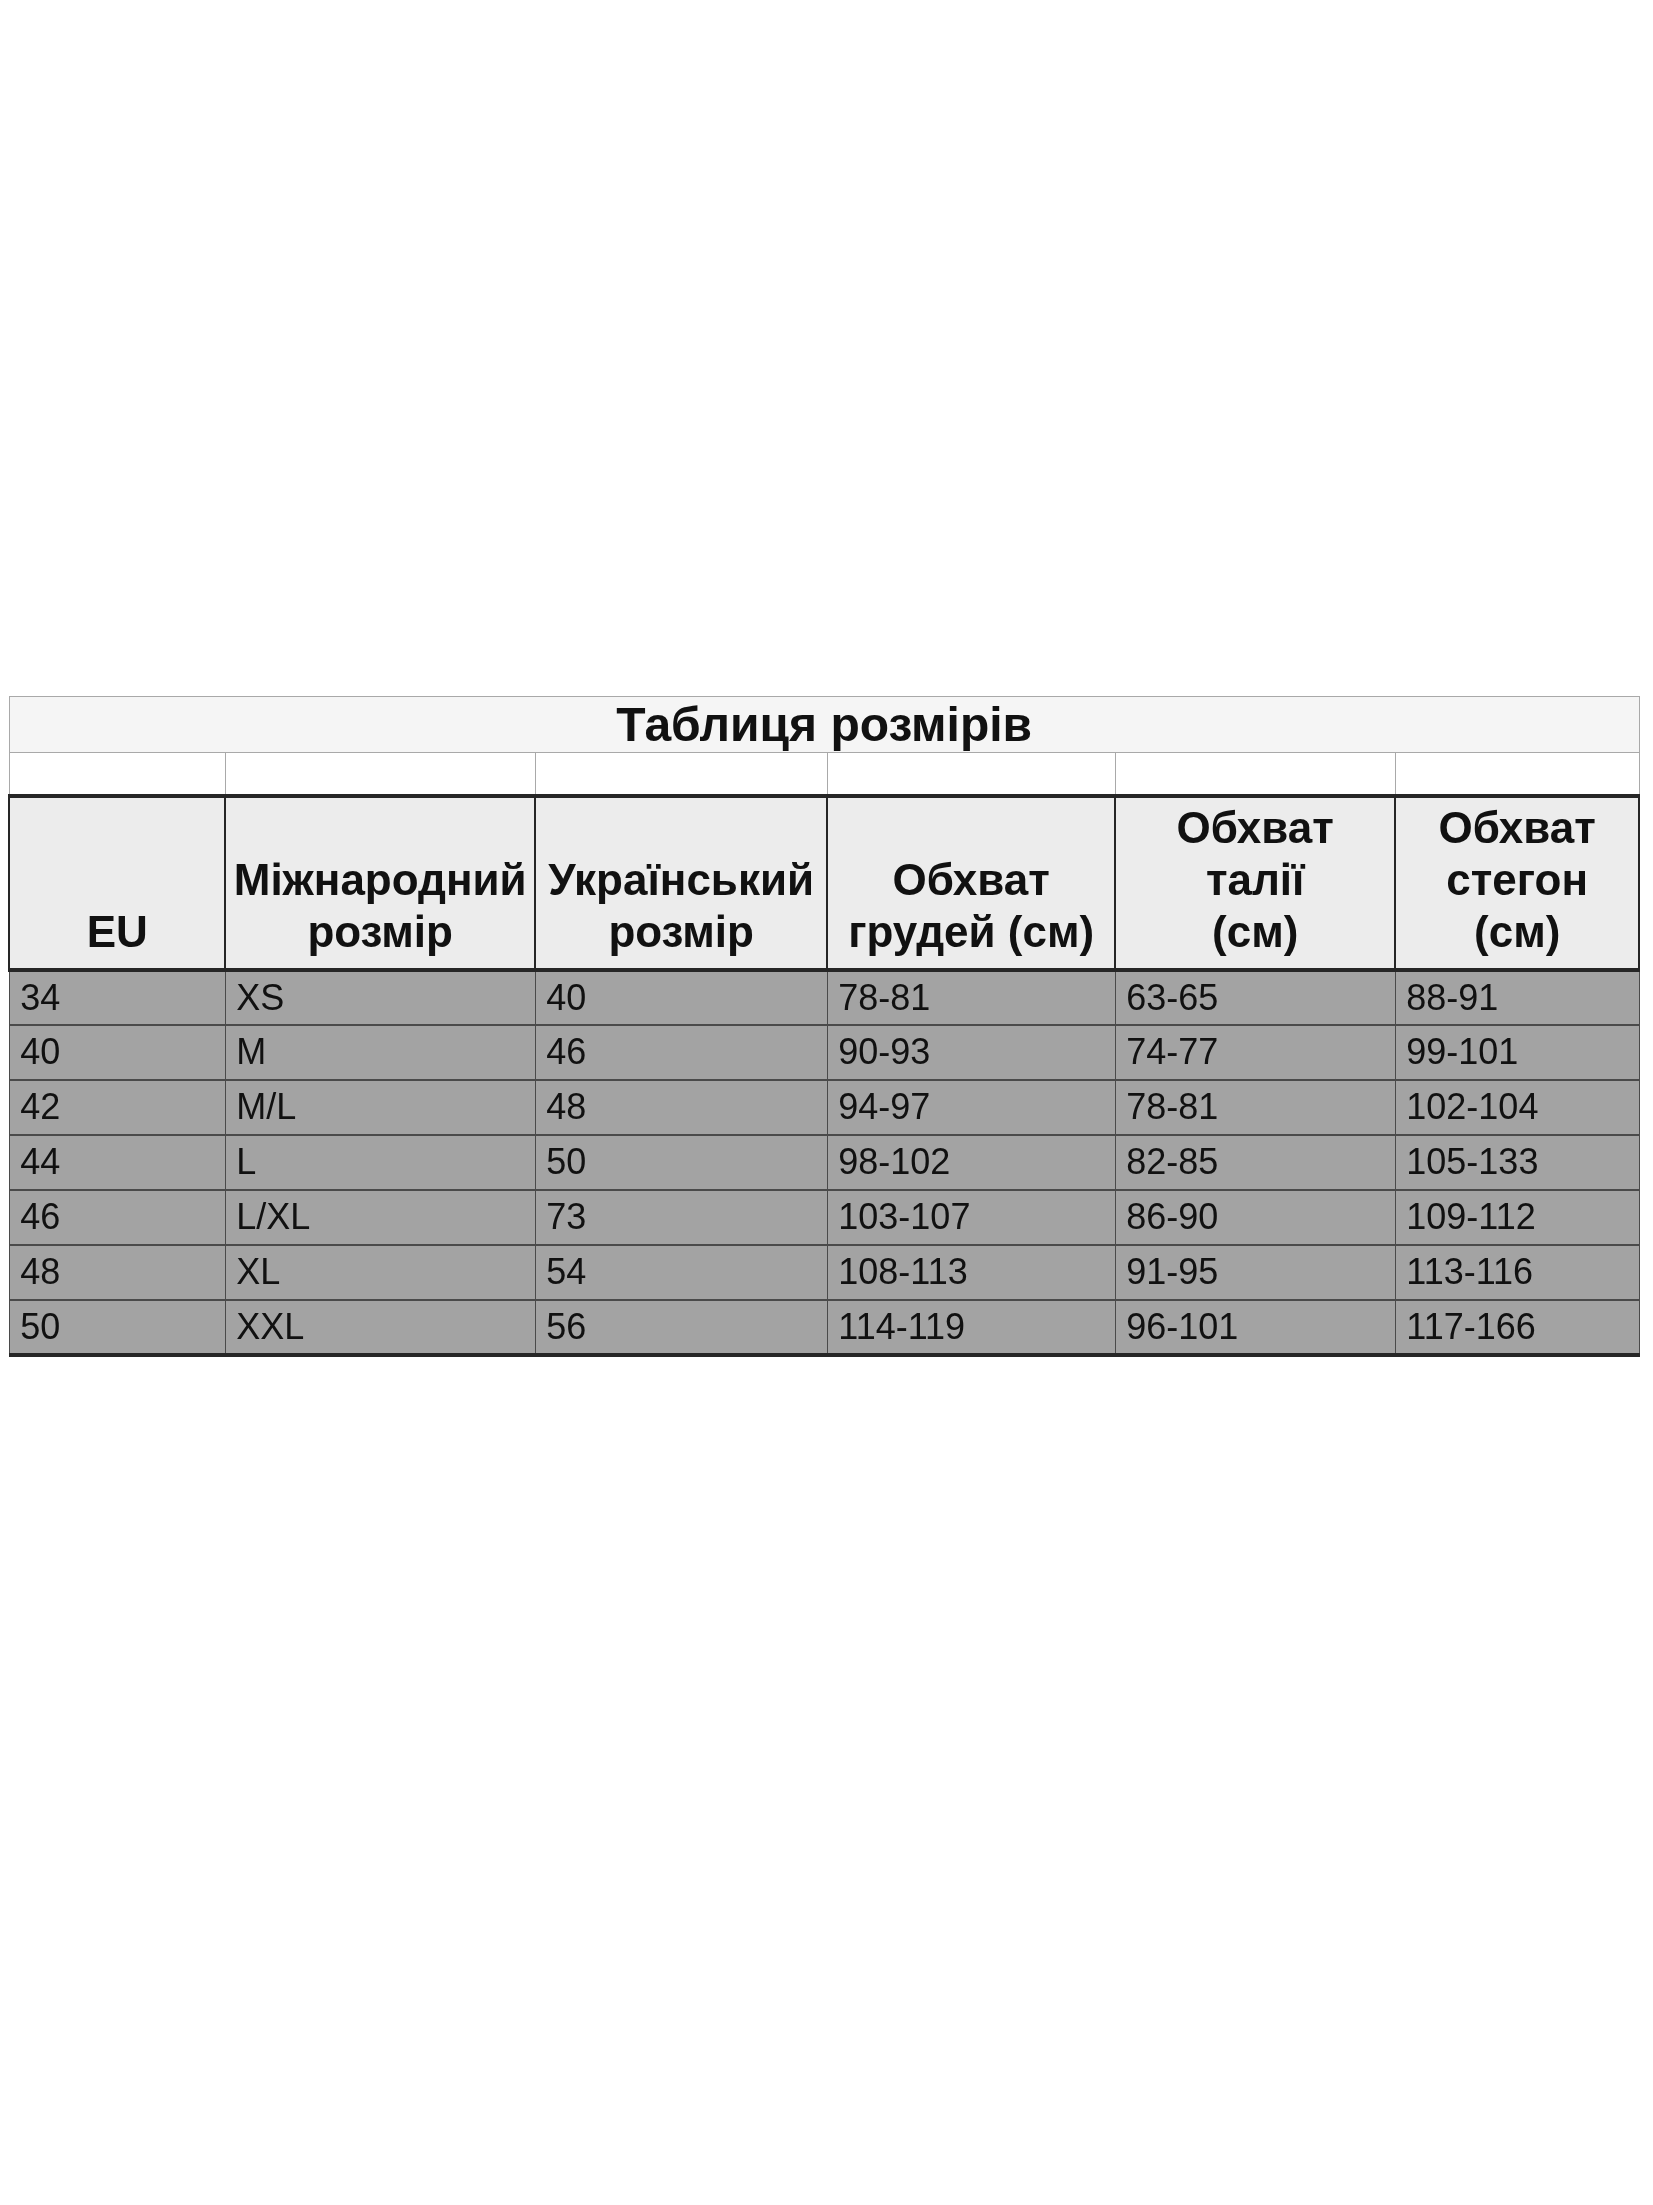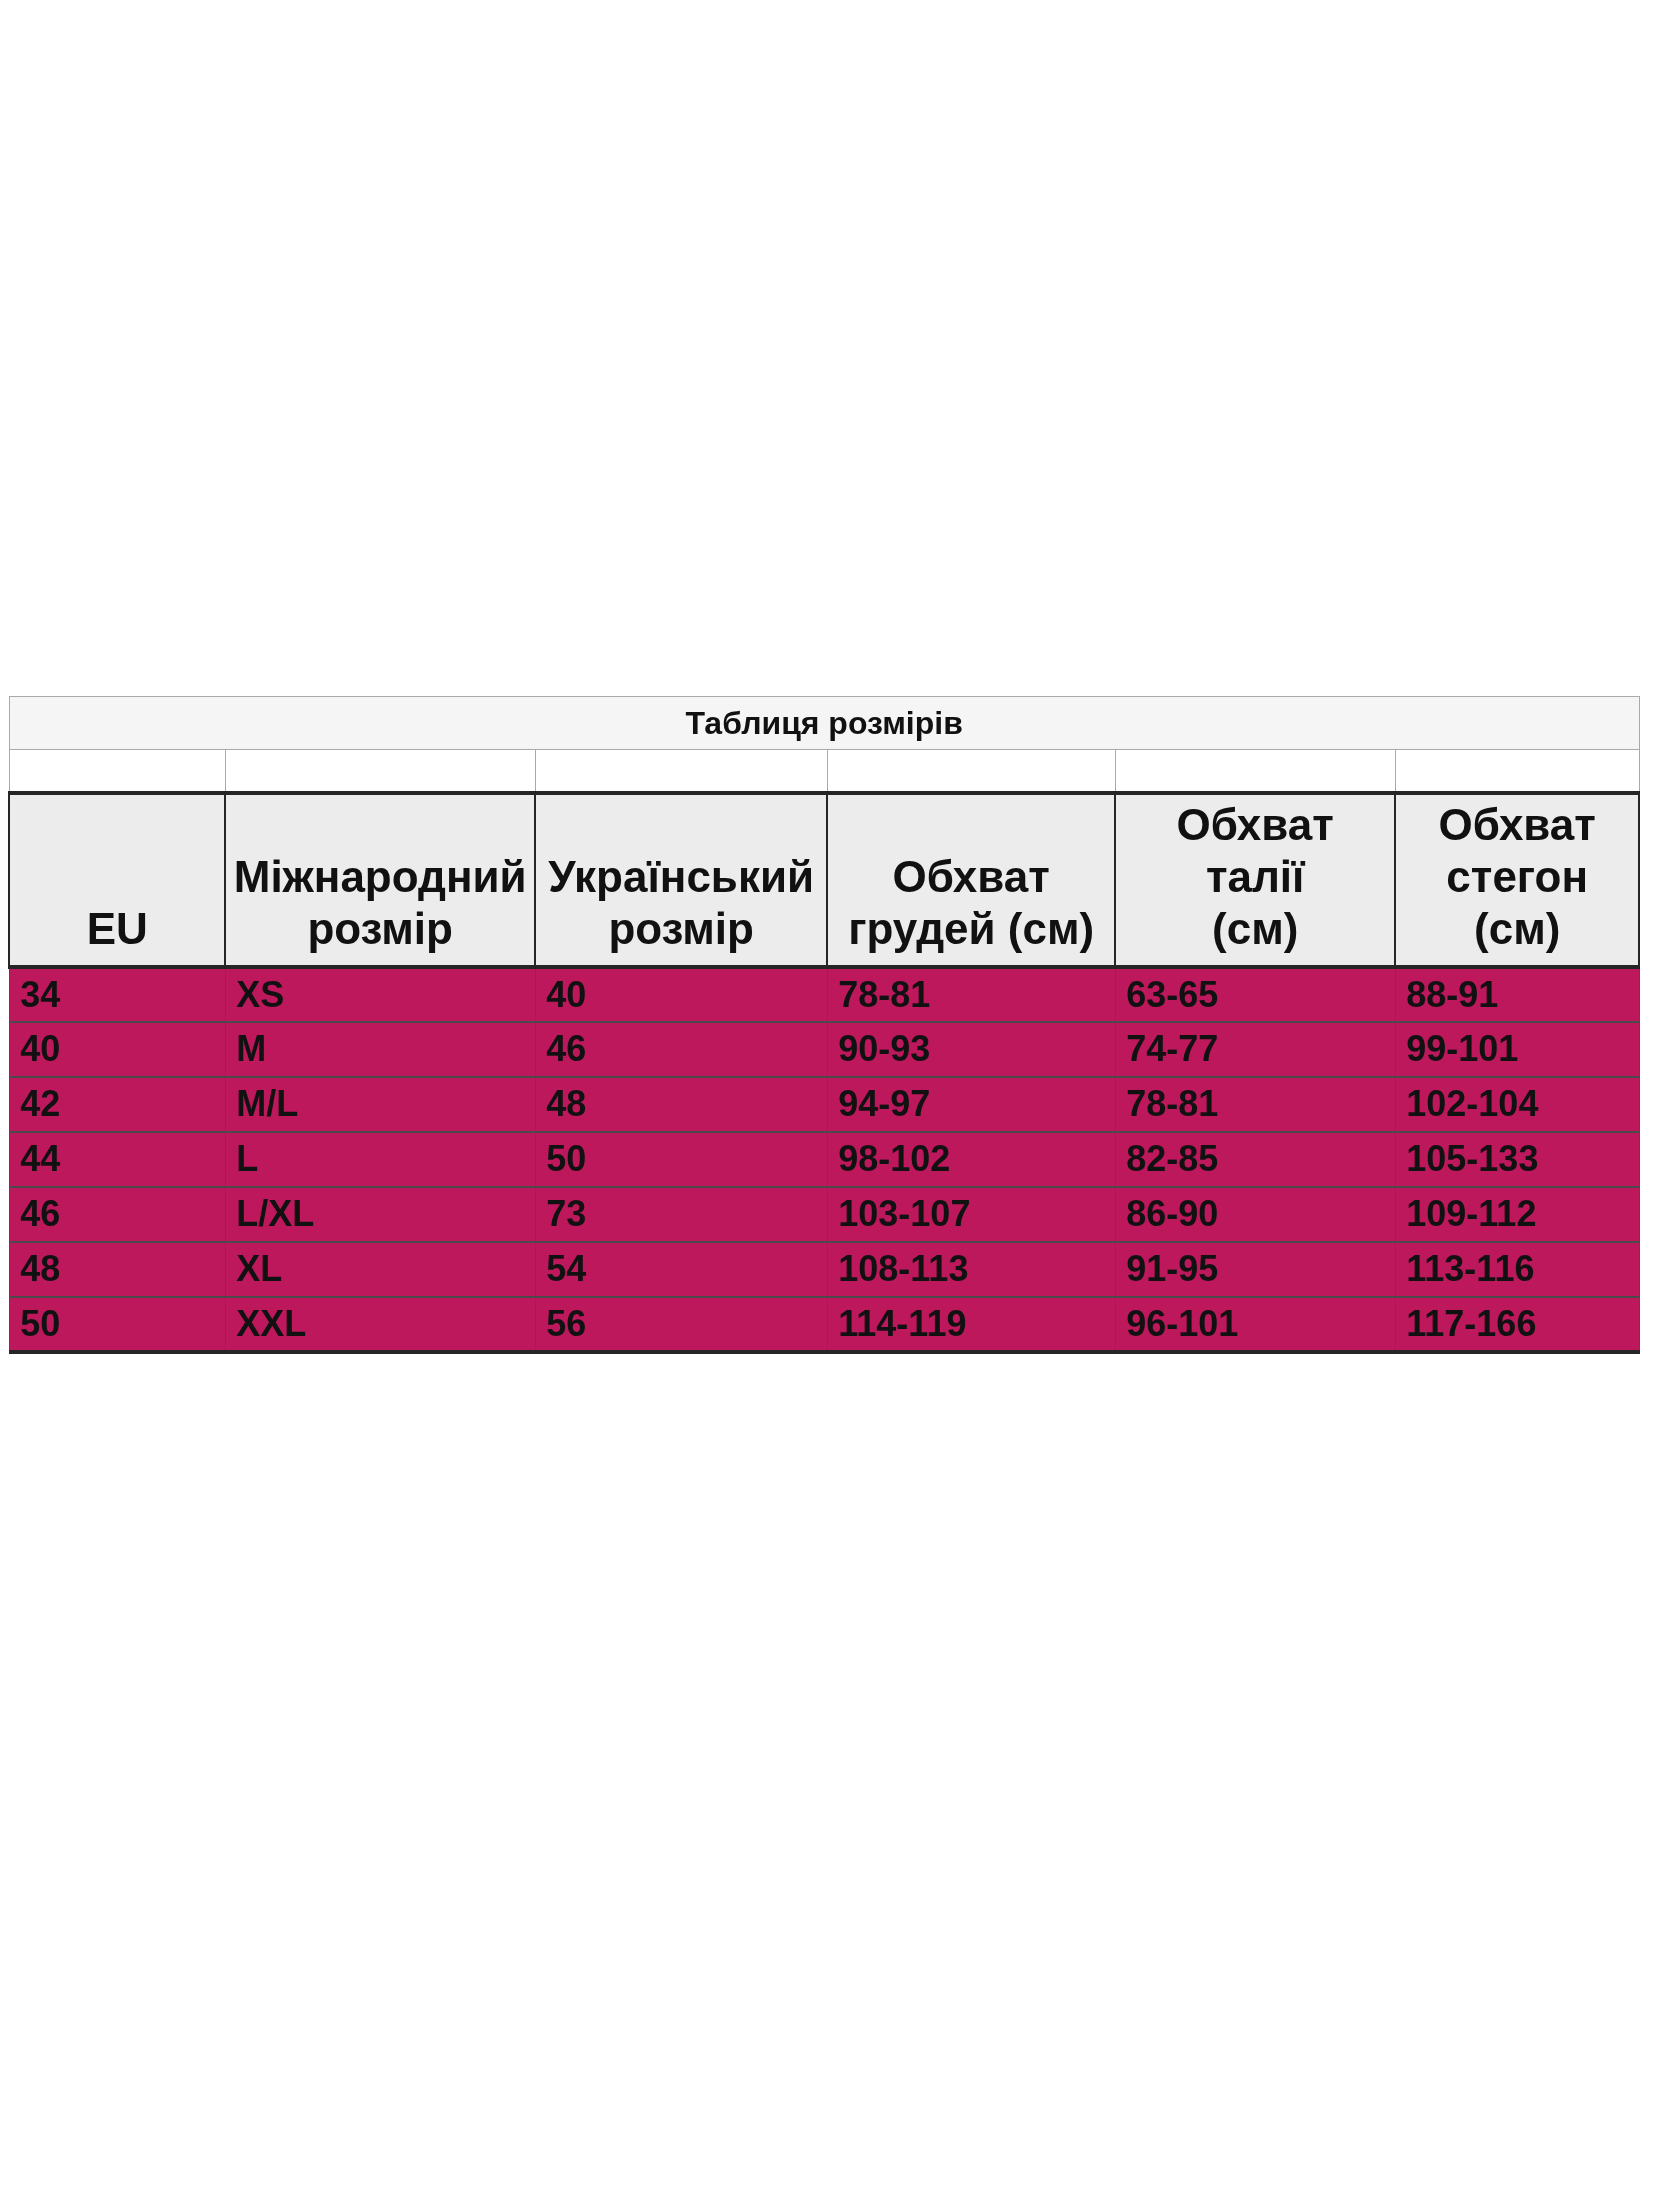--- a/index.html
+++ b/index.html
@@ -23,21 +23,21 @@
     border-collapse: collapse;
     table-layout: fixed;
   }
   tr.title-row { height: 53px; }
   td.title-cell {
     background: #f5f5f5;
     border: 1.6px solid #a9a9a9;
     text-align: center;
     vertical-align: middle;
     font-weight: bold;
-    font-size: 32px;
+    font-size: 48px;
     padding: 0;
   }
   tr.spacer-row { height: 43px; }
   td.spacer-cell {
     background: #ffffff;
     border: 1.6px solid #a9a9a9;
     padding: 0;
   }
   tr.header-row { height: 98px; }
   th.header-cell {
@@ -49,27 +49,27 @@
     font-size: 44px;
     font-weight: bold;
     text-align: center;
     vertical-align: bottom;
     padding: 4.9px 6.5px 9.8px 6.5px;
     white-space: pre-line;
     line-height: 1.18;
   }
   tr.data-row { height: 55px; }
   td.data-cell {
-    background: #be185d;
+    background: #a3a3a3;
     border-left: 1.6px solid #4a4a4a;
     border-right: 1.6px solid #4a4a4a;
     border-top: 2.5px solid #4a4a4a;
     border-bottom: 2.5px solid #4a4a4a;
     font-size: 36px;
-    font-weight: bold;
+    font-weight: normal;
     text-align: left;
     vertical-align: middle;
     padding: 0 6.5px 0 10.6px;
   }
   tr.data-row:last-child td.data-cell {
     border-bottom: 4.1px solid #262626;
   }
 </style>
 </head>
 <body>

